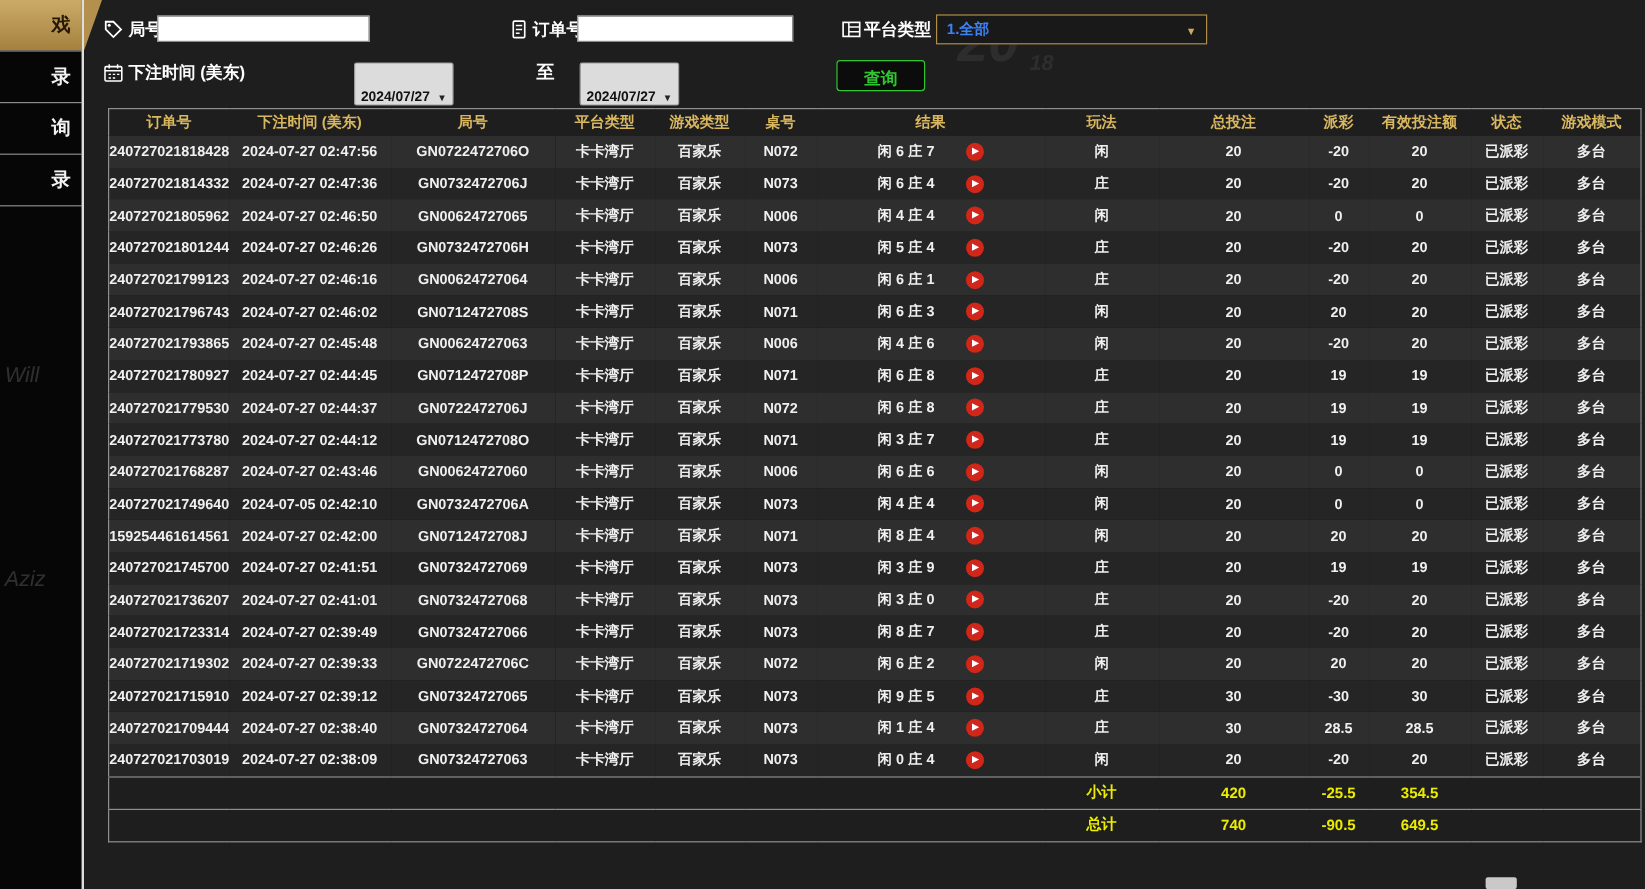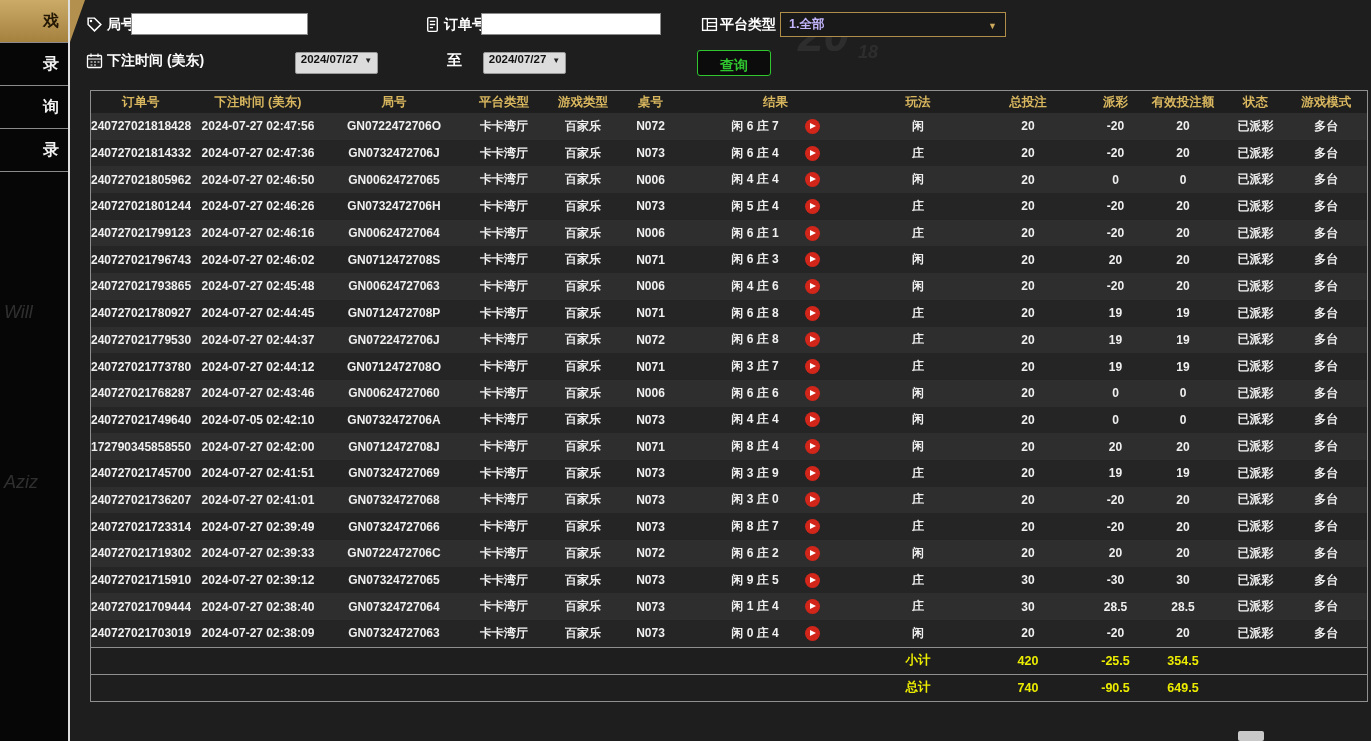--- a/index.html
+++ b/index.html
@@ -14,26 +14,26 @@
   .sb-watermark{position:absolute;left:4px;color:rgba(215,215,215,0.20);font-size:18px;font-style:italic;}
   .side-divider{position:absolute;left:68px;top:0;width:2px;height:741px;background:#dedede;z-index:3;}
   .gold-spur{position:absolute;left:70px;top:0;width:15px;height:42px;background:#b3904e;
              clip-path:polygon(0 0,100% 0,0 100%);z-index:3;}
 
   
   .f-icon{position:absolute;width:17px;height:17px;z-index:4;}
   .filter-label{position:absolute;color:#fff;font-weight:700;font-size:14px;white-space:nowrap;z-index:4;}
   .text-input{position:absolute;box-sizing:border-box;height:22px;background:#fff;border:1px solid #8a8a8a;
               font:12px "Liberation Sans",sans-serif;padding:0 5px;z-index:4;}
-  .dropdown{position:absolute;box-sizing:border-box;background:#191919;border:1px solid #b08e49;color:#c4b5fd;
+  .dropdown{position:absolute;box-sizing:border-box;background:#191919;border:1px solid #b08e49;color:#3b82f6;
             display:flex;align-items:center;justify-content:space-between;padding:10px 8px;
             font-size:12.5px;font-weight:700;cursor:pointer;z-index:4;}
   .dd-arrow::after{content:"▼";font-size:9px;color:#cda95c;}
-  .date-select{position:absolute;box-sizing:border-box;height:22px;background:#dcdcdc;border:1px solid #9a9a9a;
-               border-radius:2px;display:flex;align-items:flex-start;gap:6px;justify-content:center;
+  .date-select{position:absolute;box-sizing:border-box;height:36px;background:#dcdcdc;border:1px solid #9a9a9a;
+               border-radius:2px;display:flex;align-items:flex-end;gap:6px;justify-content:center;
                color:#111;font-size:11.5px;font-weight:700;cursor:pointer;z-index:4;}
   .date-select .dd-arrow::after{color:#222;font-size:8px;}
   .search-btn{position:absolute;box-sizing:border-box;display:flex;align-items:center;gap:5px;justify-content:center;
               background:#0c0c0c;border:1px solid #2fc62f;border-radius:3px;color:#2fc62f;
               font-size:14px;font-weight:700;cursor:pointer;z-index:4;flex-direction:column;}
 
   
   .watermark-big{position:absolute;left:798px;top:8px;font-size:46px;font-weight:700;font-style:italic;
                  color:rgba(255,255,255,0.07);z-index:1;}
   .watermark-small{position:absolute;left:858px;top:42px;font-size:18px;font-weight:700;font-style:italic;
@@ -396,21 +396,21 @@
             </div>
           </td>
           <td>闲</td>
           <td>20</td>
           <td class="pay-zero">0</td>
           <td>0</td>
           <td class="c-status">已派彩</td>
           <td>多台</td>
         </tr>
         <tr>
-          <td class="c-order">172790345858550</td>
+          <td class="c-order">159254461614561</td>
           <td class="c-time">2024-07-27 02:42:00</td>
           <td class="c-round">GN0712472708J</td>
           <td>卡卡湾厅</td>
           <td>百家乐</td>
           <td>N071</td>
           <td>
             <div class="res-wrap">
               <span>闲 8 庄 4</span>
               <span class="play-icon"></span>
             </div>

